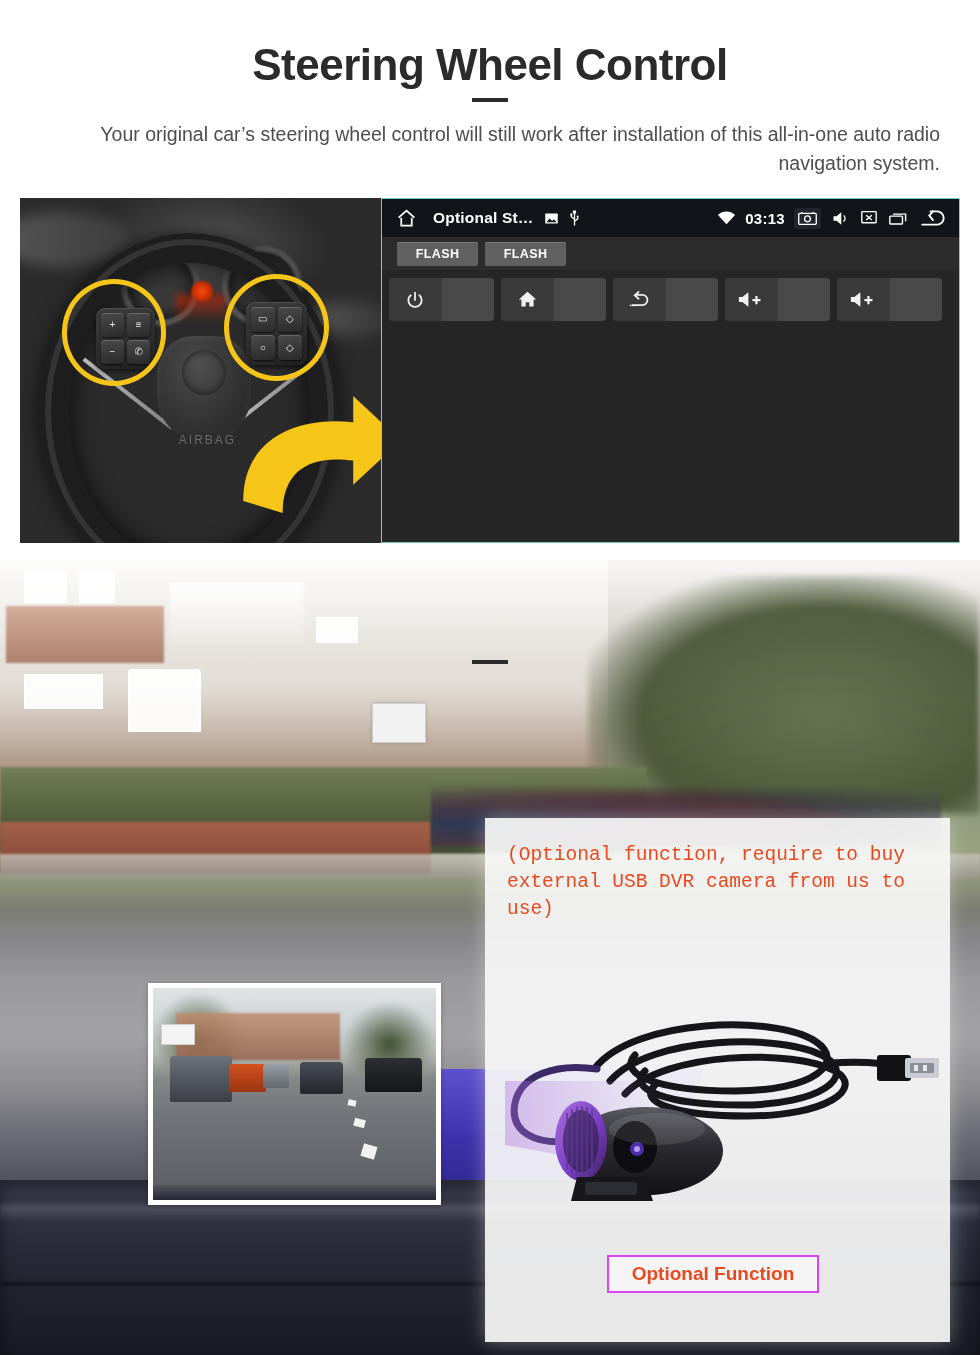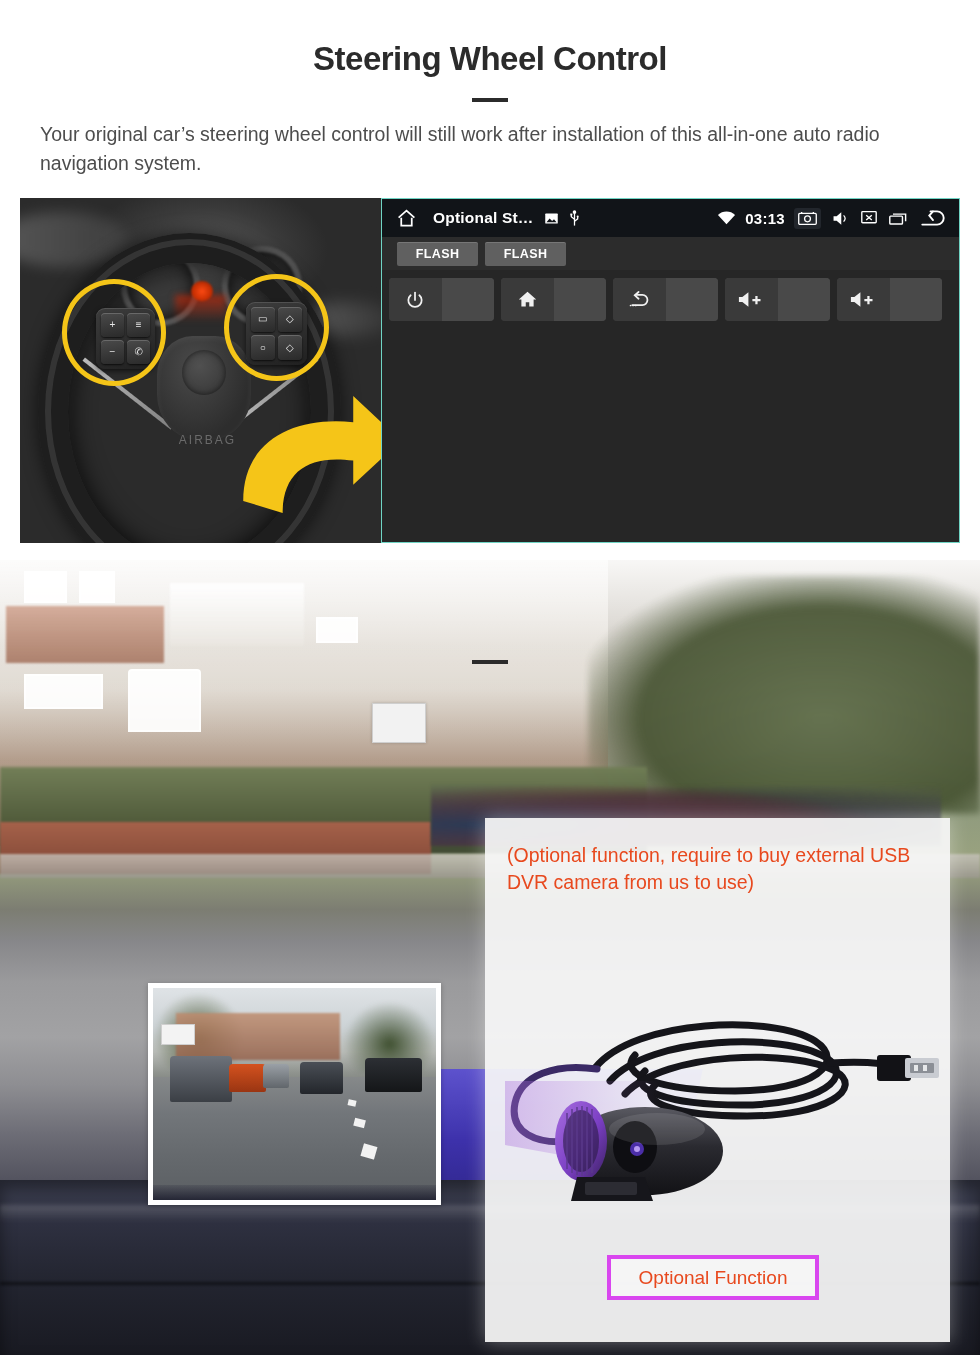--- a/index.html
+++ b/index.html
@@ -10,30 +10,30 @@
     overflow: hidden;
   }
   .page { position: relative; width: 980px; height: 1355px; }
 
   
   .sec1 { position: absolute; left: 0; top: 0; width: 980px; height: 560px; background: #fff; }
 
   .sec1-title {
     position: absolute; left: 0; top: 40px; width: 980px;
     text-align: center;
-    font-size: 33px; font-weight: bold; letter-spacing: -0.5px;
+    font-size: 44px; font-weight: bold; letter-spacing: -0.5px;
     color: #2b2b2b;
   }
   .title-rule {
     position: absolute; left: 50%; top: 98px; width: 36px; height: 4px;
     margin-left: -18px; background: #2b2b2b;
   }
   .sec1-sub {
     position: absolute; left: 40px; top: 120px; width: 900px;
-    text-align: left; font-size: 19.5px; line-height: 29px; color: #4d4d4d;
+    text-align: right; font-size: 19.5px; line-height: 29px; color: #4d4d4d;
   }
 
   
   .media-row { position: absolute; left: 20px; top: 198px; width: 940px; height: 345px; }
 
   
   .wheel-pane {
     position: absolute; left: 0; top: 0; width: 361px; height: 345px;
     overflow: hidden; background: #2a2a2a;
   }
@@ -311,30 +311,30 @@
     position: absolute; left: 0; bottom: -2px; width: 100%; height: 8%;
     background: linear-gradient(180deg, rgba(40,40,60,.2), #1f2030);
   }
 
   
   .panel {
     position: absolute; left: 485px; top: 818px; width: 465px; height: 524px;
     background: rgba(248,248,248,.93);
     box-shadow: 0 0 18px rgba(255,255,255,.35);
   }
-  .panel-text { padding: 24px 16px 0 22px; }
+  .panel-text { padding: 24px 16px 0 22px; font-family: Liberation Mono, monospace; }
   .p-orange { color: #e8491e; font-size: 19.5px; line-height: 27px; }
   .p-grey   { color: #555; font-size: 19.5px; line-height: 27px; }
 
   .cam-art { position: absolute; left: 0; top: 145px; width: 465px; height: 280px; }
   .opt-btn {
-    position: absolute; left: 122px; top: 437px; width: 212px; height: 45px;
-    border: 4px solid #d946ef; background: rgba(255,255,255,.55);
+    position: absolute; left: 122px; top: 437px; width: 212px; height: 38px;
+    border: 2px solid #d946ef; background: rgba(255,255,255,.55);
     display: flex; align-items: center; justify-content: center;
-    color: #e8491e; font-size: 19px;
+    color: #e8491e; font-size: 19px; font-weight: bold;
   }
 </style>
 </head>
 <body>
 
 <div class="page">
 
   <section class="sec1">
 
     <h1 class="sec1-title">Steering Wheel Control</h1>

